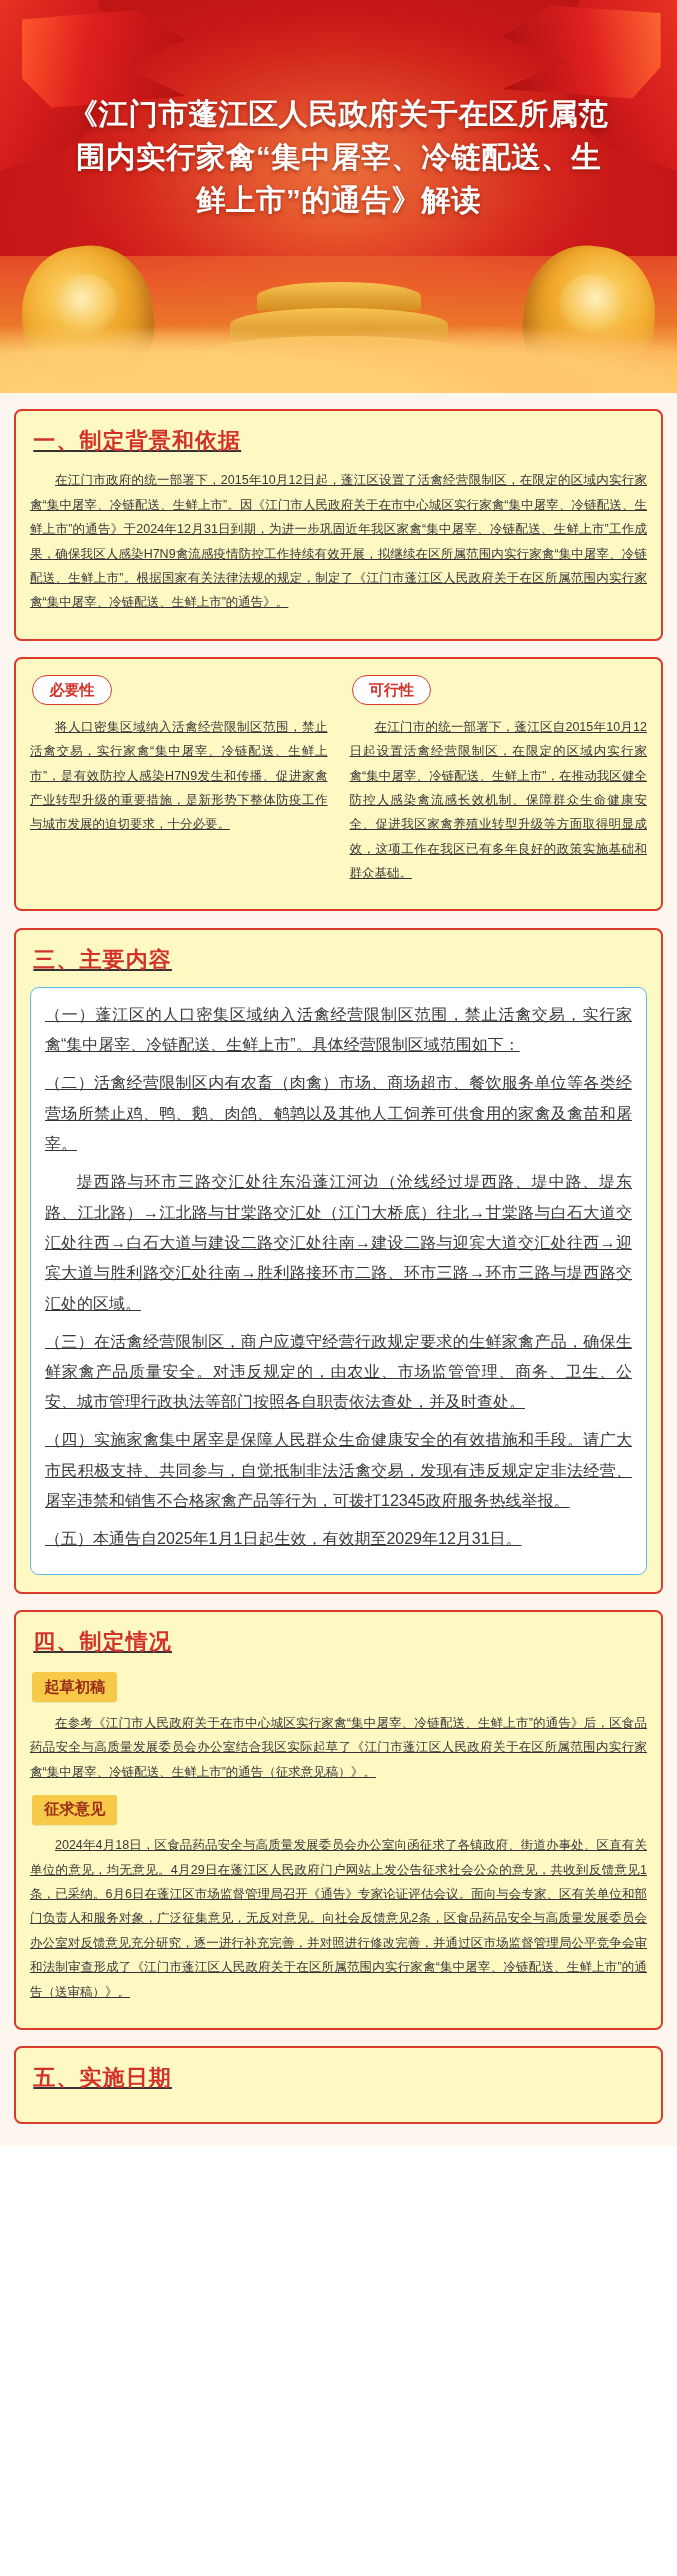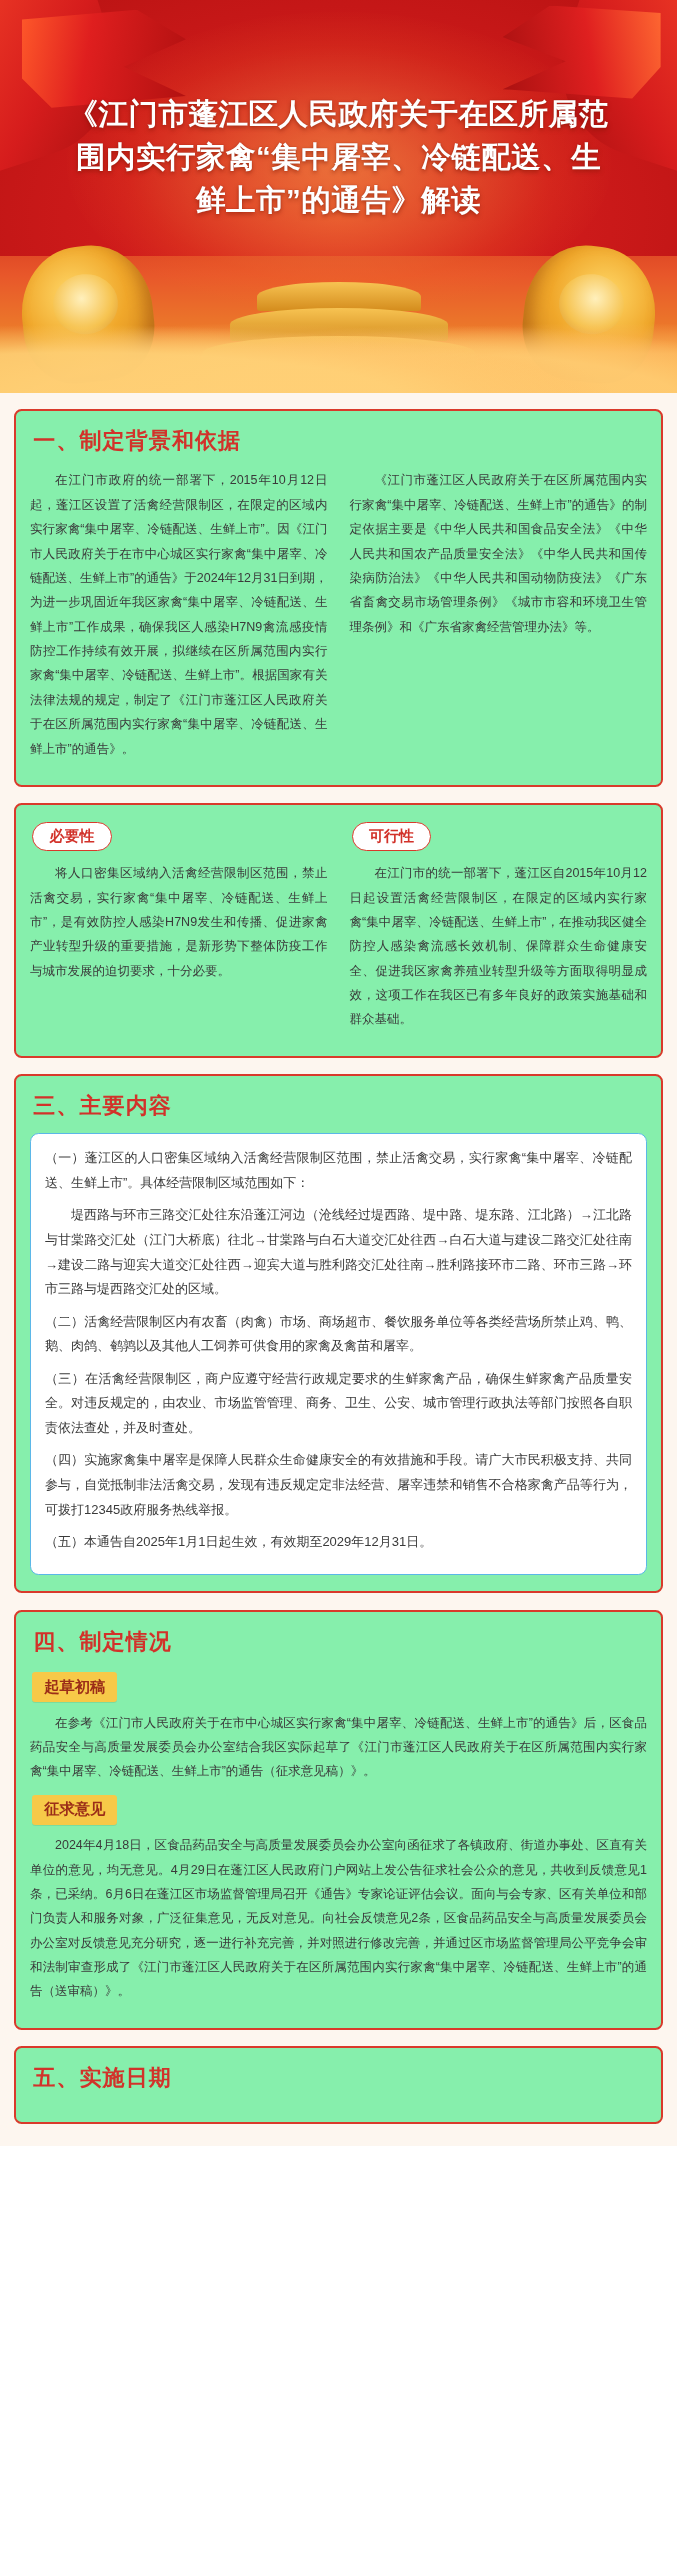--- a/index.html
+++ b/index.html
@@ -100,24 +100,25 @@
     text-shadow: 0 1.6px 4.4px rgba(120,20,0,.55), 0 0 1.1px rgba(120,20,0,.6);
     letter-spacing:0.5px;
     z-index:5;
   }
 
   
   .wrap { padding: 0 14px 22px; }
   .card {
     border: 2.2px solid #d93a2b;
     border-radius: 7.6px;
-    background:#86efac;
+    background:#fef9c3;
     margin-top: 16.4px;
     padding: 14px 14px 16.4px;
     position:relative;
+    text-decoration:underline;
   }
   .sec-title {
     font-size: 22px;
     font-weight: bold;
     color:#d2322a;
     letter-spacing: 1.1px;
     margin: 1.1px 0 12px 3.3px;
   }
   .cols {
     display:flex;
@@ -157,21 +158,21 @@
     box-shadow: 0 1.1px 0 rgba(0,0,0,.08);
   }
 
   .inner-box {
     border: 1.6px solid #5bb7e8;
     border-radius: 8.7px;
     padding: 12px 14px;
     margin-top: 3.3px;
     background:#ffffff;
   }
-  .inner-box p.body { font-size: 13px; line-height: 1.9; }
+  .inner-box p.body { font-size: 16px; line-height: 1.9; }
 
   .last-p { margin-bottom: 0; }
 </style>
 </head>
 <body>
 
 <div class="page">
 
   <div class="banner">
     <div class="sky"></div>
@@ -193,45 +194,42 @@
   </div>
 
   <div class="wrap">
 
     <div class="card">
       <div class="sec-title">一、制定背景和依据</div>
       <div class="cols">
         <div class="col">
           <p class="body">在江门市政府的统一部署下，2015年10月12日起，蓬江区设置了活禽经营限制区，在限定的区域内实行家禽“集中屠宰、冷链配送、生鲜上市”。因《江门市人民政府关于在市中心城区实行家禽“集中屠宰、冷链配送、生鲜上市”的通告》于2024年12月31日到期，为进一步巩固近年我区家禽“集中屠宰、冷链配送、生鲜上市”工作成果，确保我区人感染H7N9禽流感疫情防控工作持续有效开展，拟继续在区所属范围内实行家禽“集中屠宰、冷链配送、生鲜上市”。根据国家有关法律法规的规定，制定了《江门市蓬江区人民政府关于在区所属范围内实行家禽“集中屠宰、冷链配送、生鲜上市”的通告》。</p>
         </div>
-        <div class="col">
-          <p class="body">《江门市蓬江区人民政府关于在区所属范围内实行家禽“集中屠宰、冷链配送、生鲜上市”的通告》的制定依据主要是《中华人民共和国食品安全法》《中华人民共和国农产品质量安全法》《中华人民共和国传染病防治法》《中华人民共和国动物防疫法》《广东省畜禽交易市场管理条例》《城市市容和环境卫生管理条例》和《广东省家禽经营管理办法》等。</p>
-        </div>
       </div>
     </div>
 
     <div class="card">
       <div class="cols">
         <div class="col">
           <div class="pill">必要性</div>
           <p class="body">将人口密集区域纳入活禽经营限制区范围，禁止活禽交易，实行家禽“集中屠宰、冷链配送、生鲜上市”，是有效防控人感染H7N9发生和传播、促进家禽产业转型升级的重要措施，是新形势下整体防疫工作与城市发展的迫切要求，十分必要。</p>
         </div>
         <div class="col">
           <div class="pill">可行性</div>
           <p class="body">在江门市的统一部署下，蓬江区自2015年10月12日起设置活禽经营限制区，在限定的区域内实行家禽“集中屠宰、冷链配送、生鲜上市”，在推动我区健全防控人感染禽流感长效机制、保障群众生命健康安全、促进我区家禽养殖业转型升级等方面取得明显成效，这项工作在我区已有多年良好的政策实施基础和群众基础。</p>
         </div>
       </div>
     </div>
 
     <div class="card">
       <div class="sec-title">三、主要内容</div>
       <div class="inner-box">
         <p class="body noindent">（一）蓬江区的人口密集区域纳入活禽经营限制区范围，禁止活禽交易，实行家禽“集中屠宰、冷链配送、生鲜上市”。具体经营限制区域范围如下：</p>
+        <p class="body noindent">（二）活禽经营限制区内有农畜（肉禽）市场、商场超市、餐饮服务单位等各类经营场所禁止鸡、鸭、鹅、肉鸽、鹌鹑以及其他人工饲养可供食用的家禽及禽苗和屠宰。</p>
         <p class="body">堤西路与环市三路交汇处往东沿蓬江河边（沧线经过堤西路、堤中路、堤东路、江北路）→江北路与甘棠路交汇处（江门大桥底）往北→甘棠路与白石大道交汇处往西→白石大道与建设二路交汇处往南→建设二路与迎宾大道交汇处往西→迎宾大道与胜利路交汇处往南→胜利路接环市二路、环市三路→环市三路与堤西路交汇处的区域。</p>
-        <p class="body noindent">（二）活禽经营限制区内有农畜（肉禽）市场、商场超市、餐饮服务单位等各类经营场所禁止鸡、鸭、鹅、肉鸽、鹌鹑以及其他人工饲养可供食用的家禽及禽苗和屠宰。</p>
         <p class="body noindent">（三）在活禽经营限制区，商户应遵守经营行政规定要求的生鲜家禽产品，确保生鲜家禽产品质量安全。对违反规定的，由农业、市场监管管理、商务、卫生、公安、城市管理行政执法等部门按照各自职责依法查处，并及时查处。</p>
         <p class="body noindent">（四）实施家禽集中屠宰是保障人民群众生命健康安全的有效措施和手段。请广大市民积极支持、共同参与，自觉抵制非法活禽交易，发现有违反规定定非法经营、屠宰违禁和销售不合格家禽产品等行为，可拨打12345政府服务热线举报。</p>
         <p class="body noindent last-p">（五）本通告自2025年1月1日起生效，有效期至2029年12月31日。</p>
       </div>
     </div>
 
     <div class="card">
       <div class="sec-title">四、制定情况</div>
       <div class="tag">起草初稿</div>
       <p class="body">在参考《江门市人民政府关于在市中心城区实行家禽“集中屠宰、冷链配送、生鲜上市”的通告》后，区食品药品安全与高质量发展委员会办公室结合我区实际起草了《江门市蓬江区人民政府关于在区所属范围内实行家禽“集中屠宰、冷链配送、生鲜上市”的通告（征求意见稿）》。</p>

